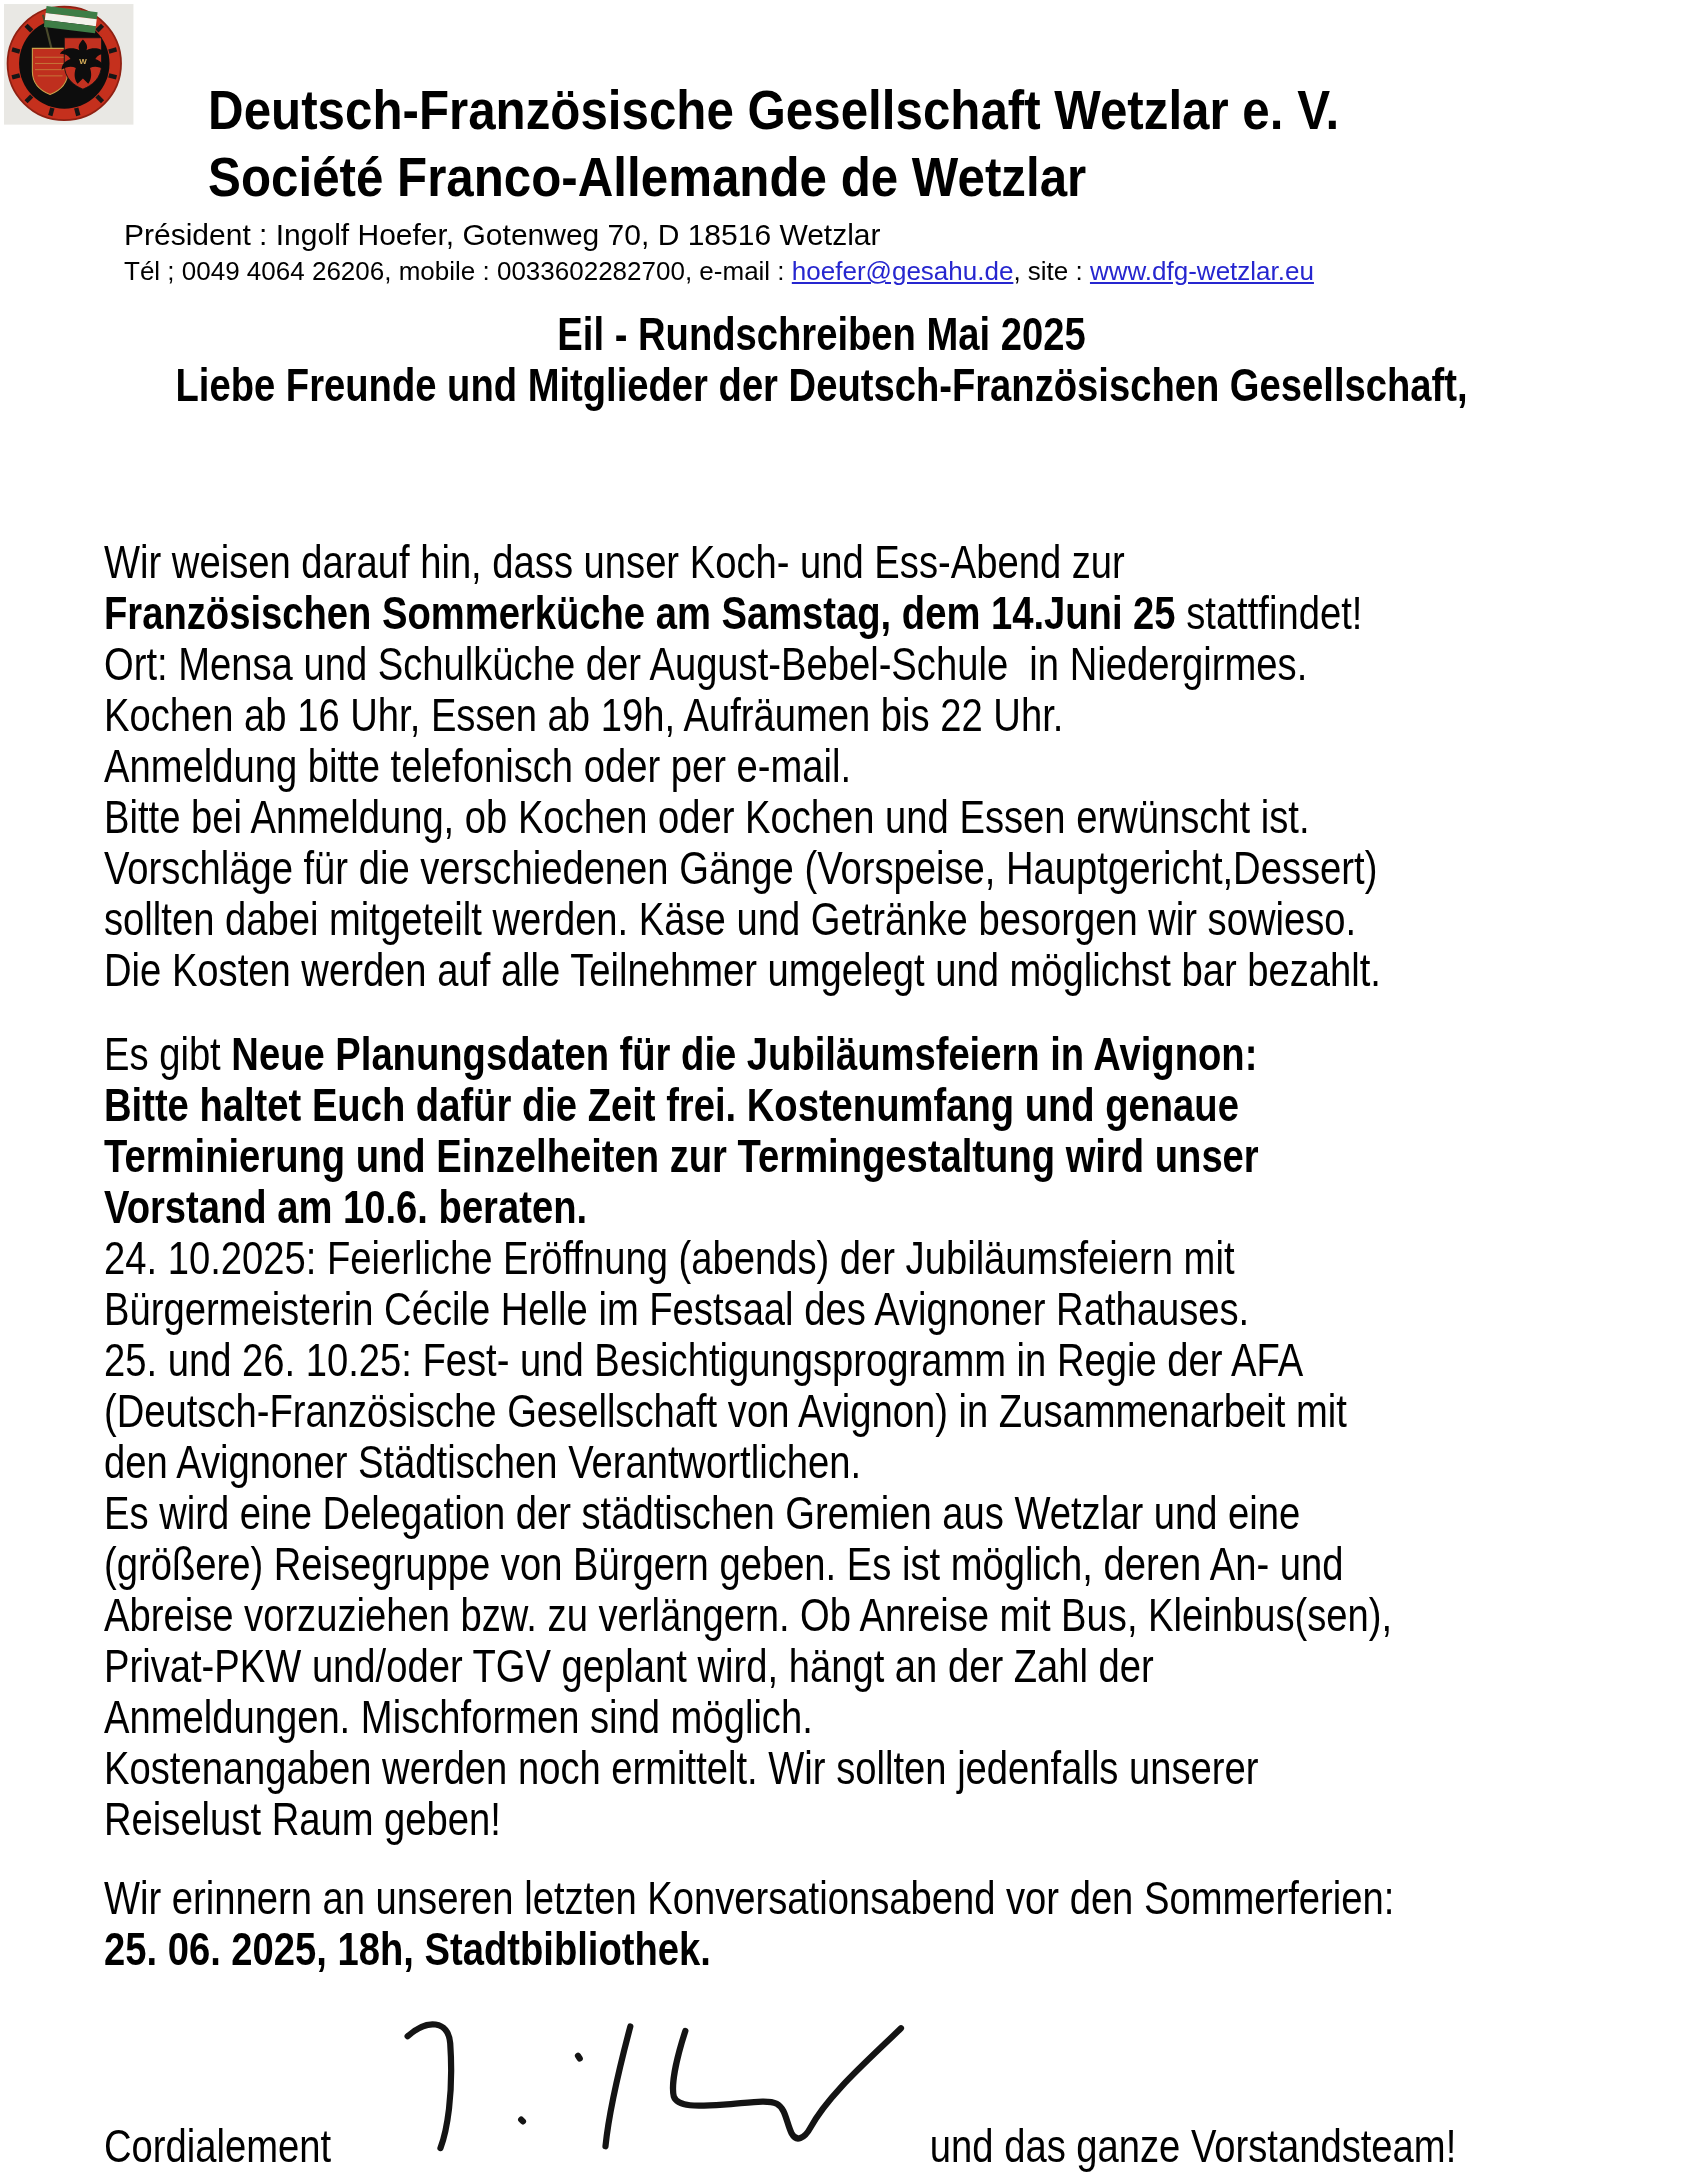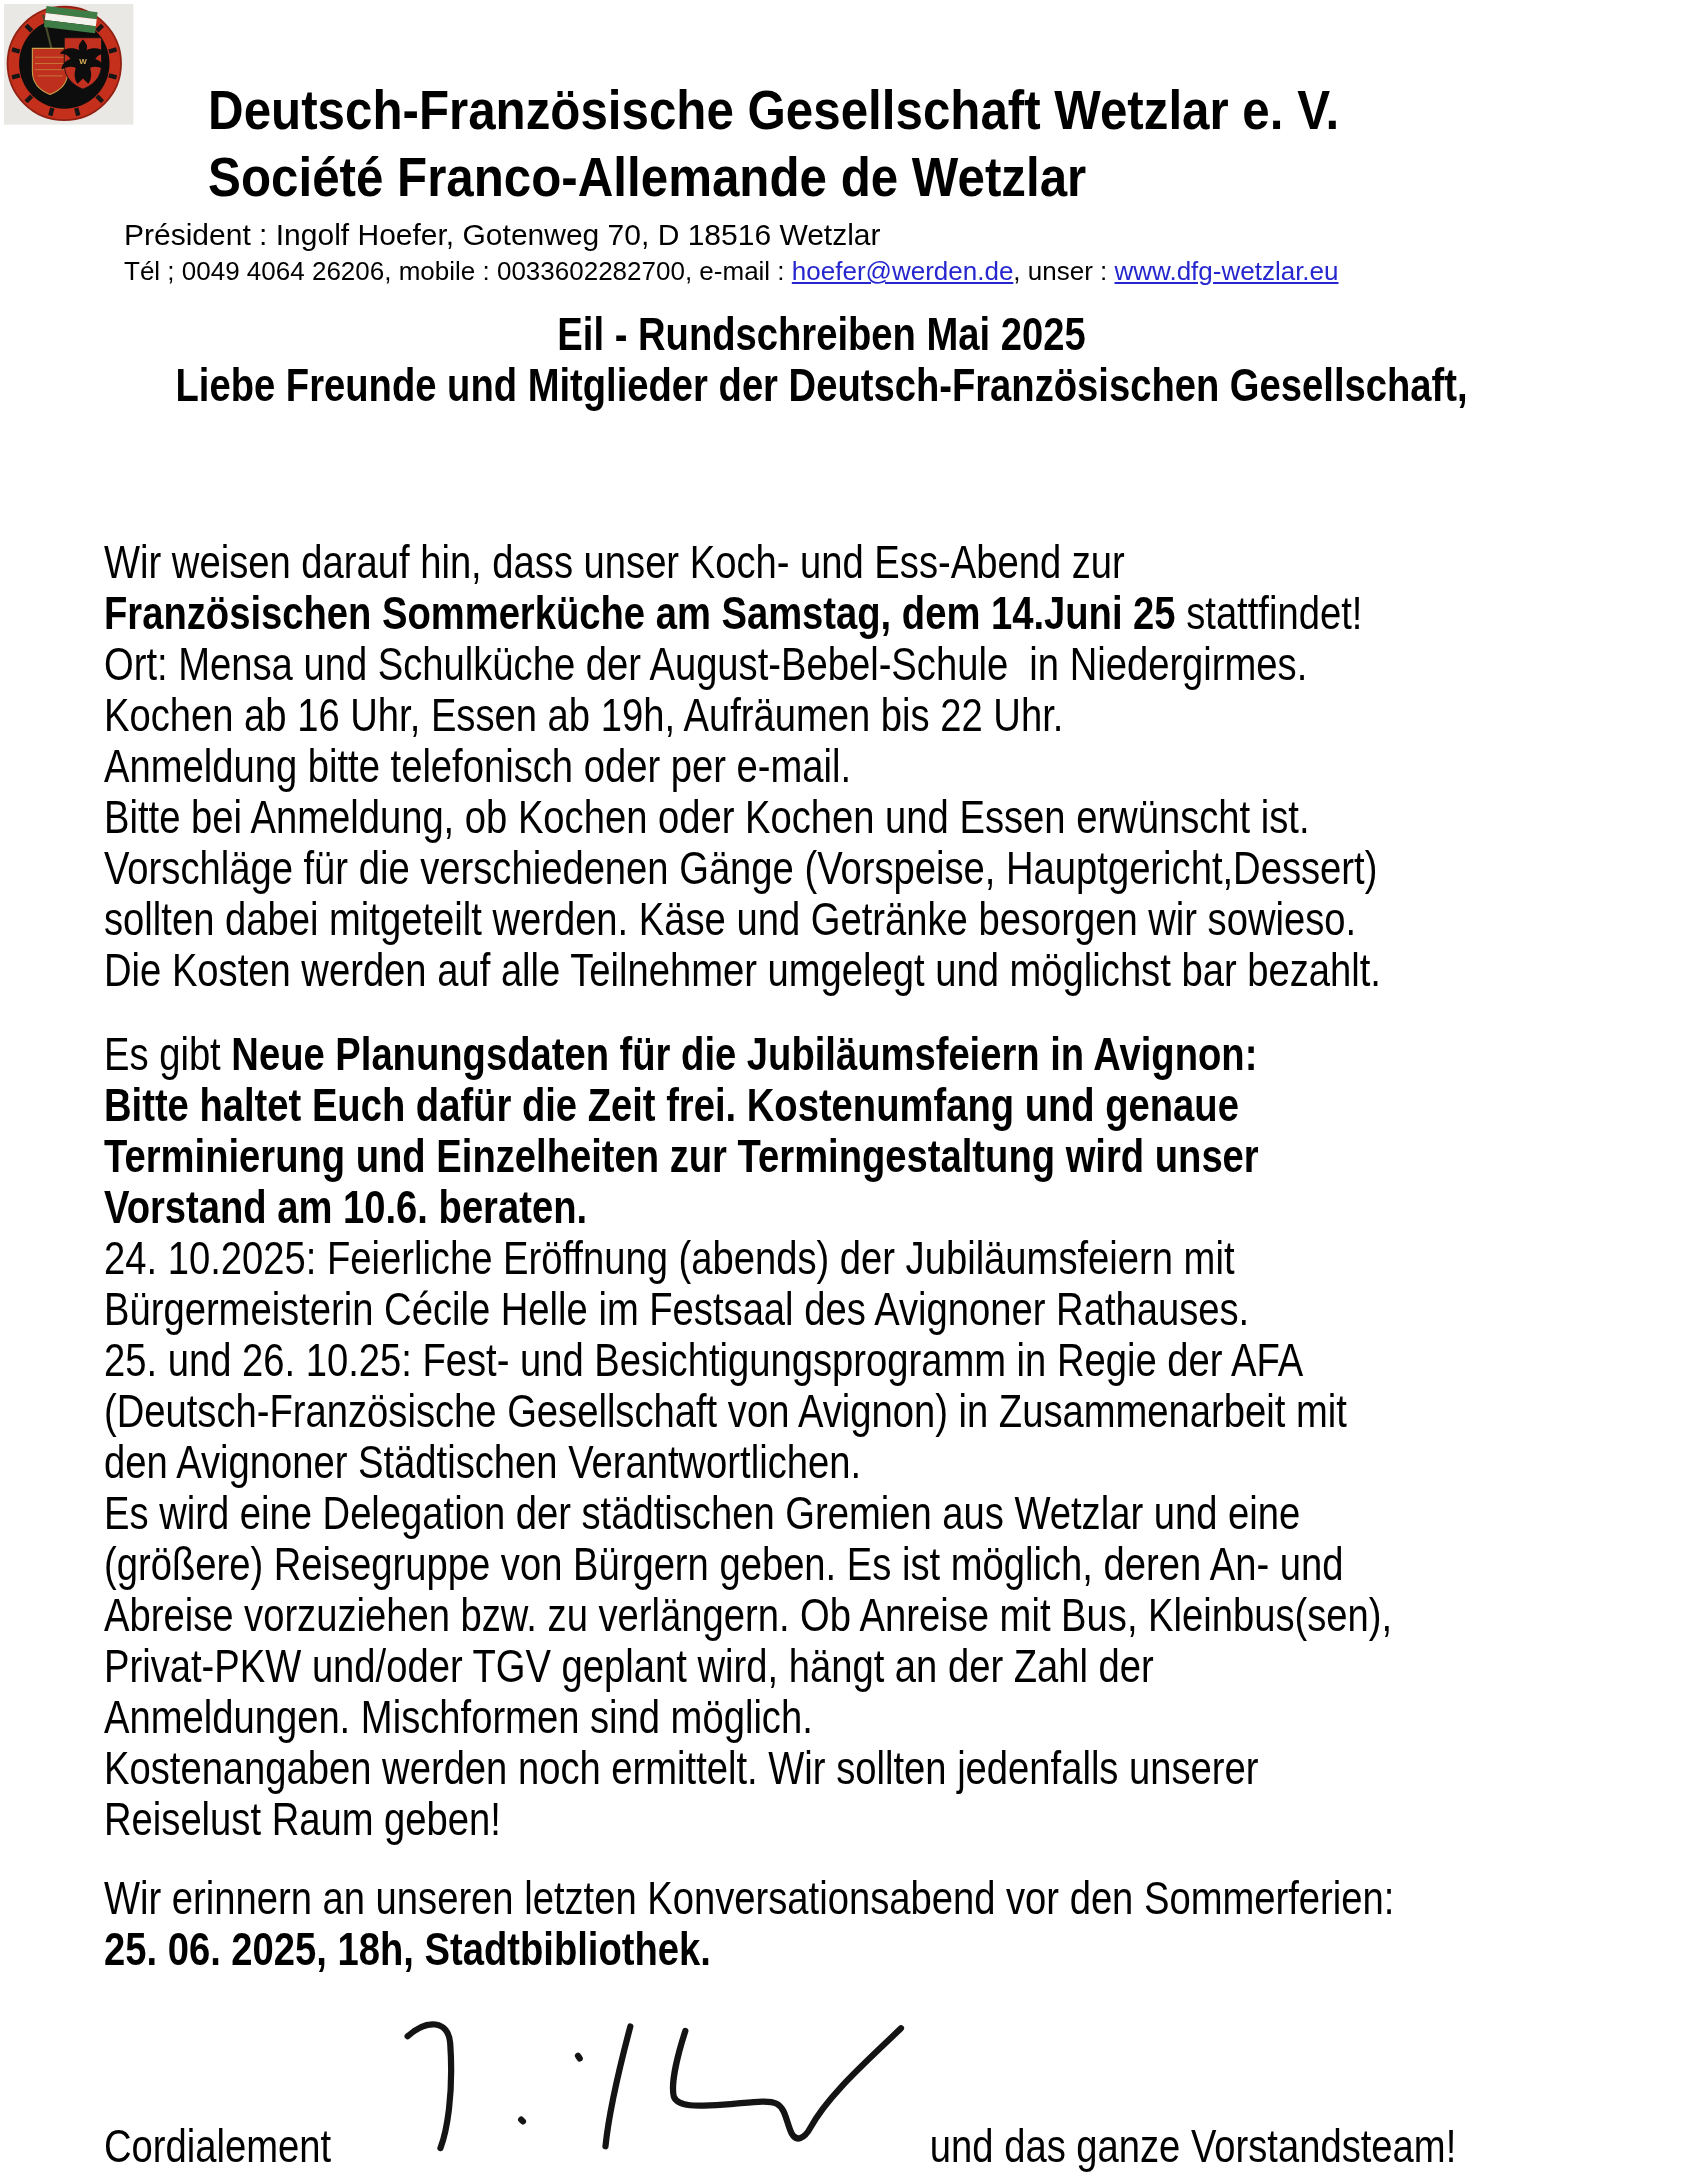--- a/index.html
+++ b/index.html
@@ -71,21 +71,21 @@
       <path d="M68,38 h42 v30 c0,16 -11,24 -21,28 c-10,-4 -21,-12 -21,-28 Z" fill="#c23120" stroke="#141414" stroke-width="1"></path>
       <path d="M89,40 C85,44 83,48 85,52 C77,48 67,50 63,56 C69,56 73,58 75,62 C69,64 65,68 65,74 C71,70 77,70 81,72 C79,78 79,84 83,90 L89,84 L95,90 C99,84 99,78 97,72 C101,70 107,70 113,74 C113,68 109,64 103,62 C105,58 109,56 115,56 C111,50 101,48 93,52 C95,48 93,44 89,40 Z" fill="#0d0d0d"></path>
       <text x="89" y="68" font-size="9" font-weight="bold" fill="#d8b05a" text-anchor="middle" font-family="Liberation Sans, sans-serif">W</text>
     </svg>
   </div>
 
   <div class="hdr">
     <div class="t1">Deutsch-Französische Gesellschaft Wetzlar e. V.</div>
     <div class="t2">Société Franco-Allemande de Wetzlar</div>
     <div class="pres">Président : Ingolf Hoefer, Gotenweg 70, D 18516 Wetzlar</div>
-    <div class="tel"><span>Tél ; 0049 4064 26206, mobile : 0033602282700, e-mail : </span><a class="lnk">hoefer@werden.de</a><span>, unser : </span><a class="lnk">www.dfg-wetzlar.eu</a></div>
+    <div class="tel"><span>Tél ; 0049 4064 26206, mobile : 0033602282700, e-mail : </span><a class="lnk">hoefer@gesahu.de</a><span>, site : </span><a class="lnk">www.dfg-wetzlar.eu</a></div>
   </div>
 
   <div class="cond subject center">
     <div class="ln">Eil - Rundschreiben Mai 2025</div>
     <div class="ln">Liebe Freunde und Mitglieder der Deutsch-Französischen Gesellschaft,</div>
   </div>
 
   <div class="cond" id="p1">
     <div class="ln">Wir weisen darauf hin, dass unser Koch- und Ess-Abend zur</div>
     <div class="ln"><span class="b">Französischen Sommerküche am Samstag, dem 14.Juni 25</span><span> stattfindet!</span></div>

